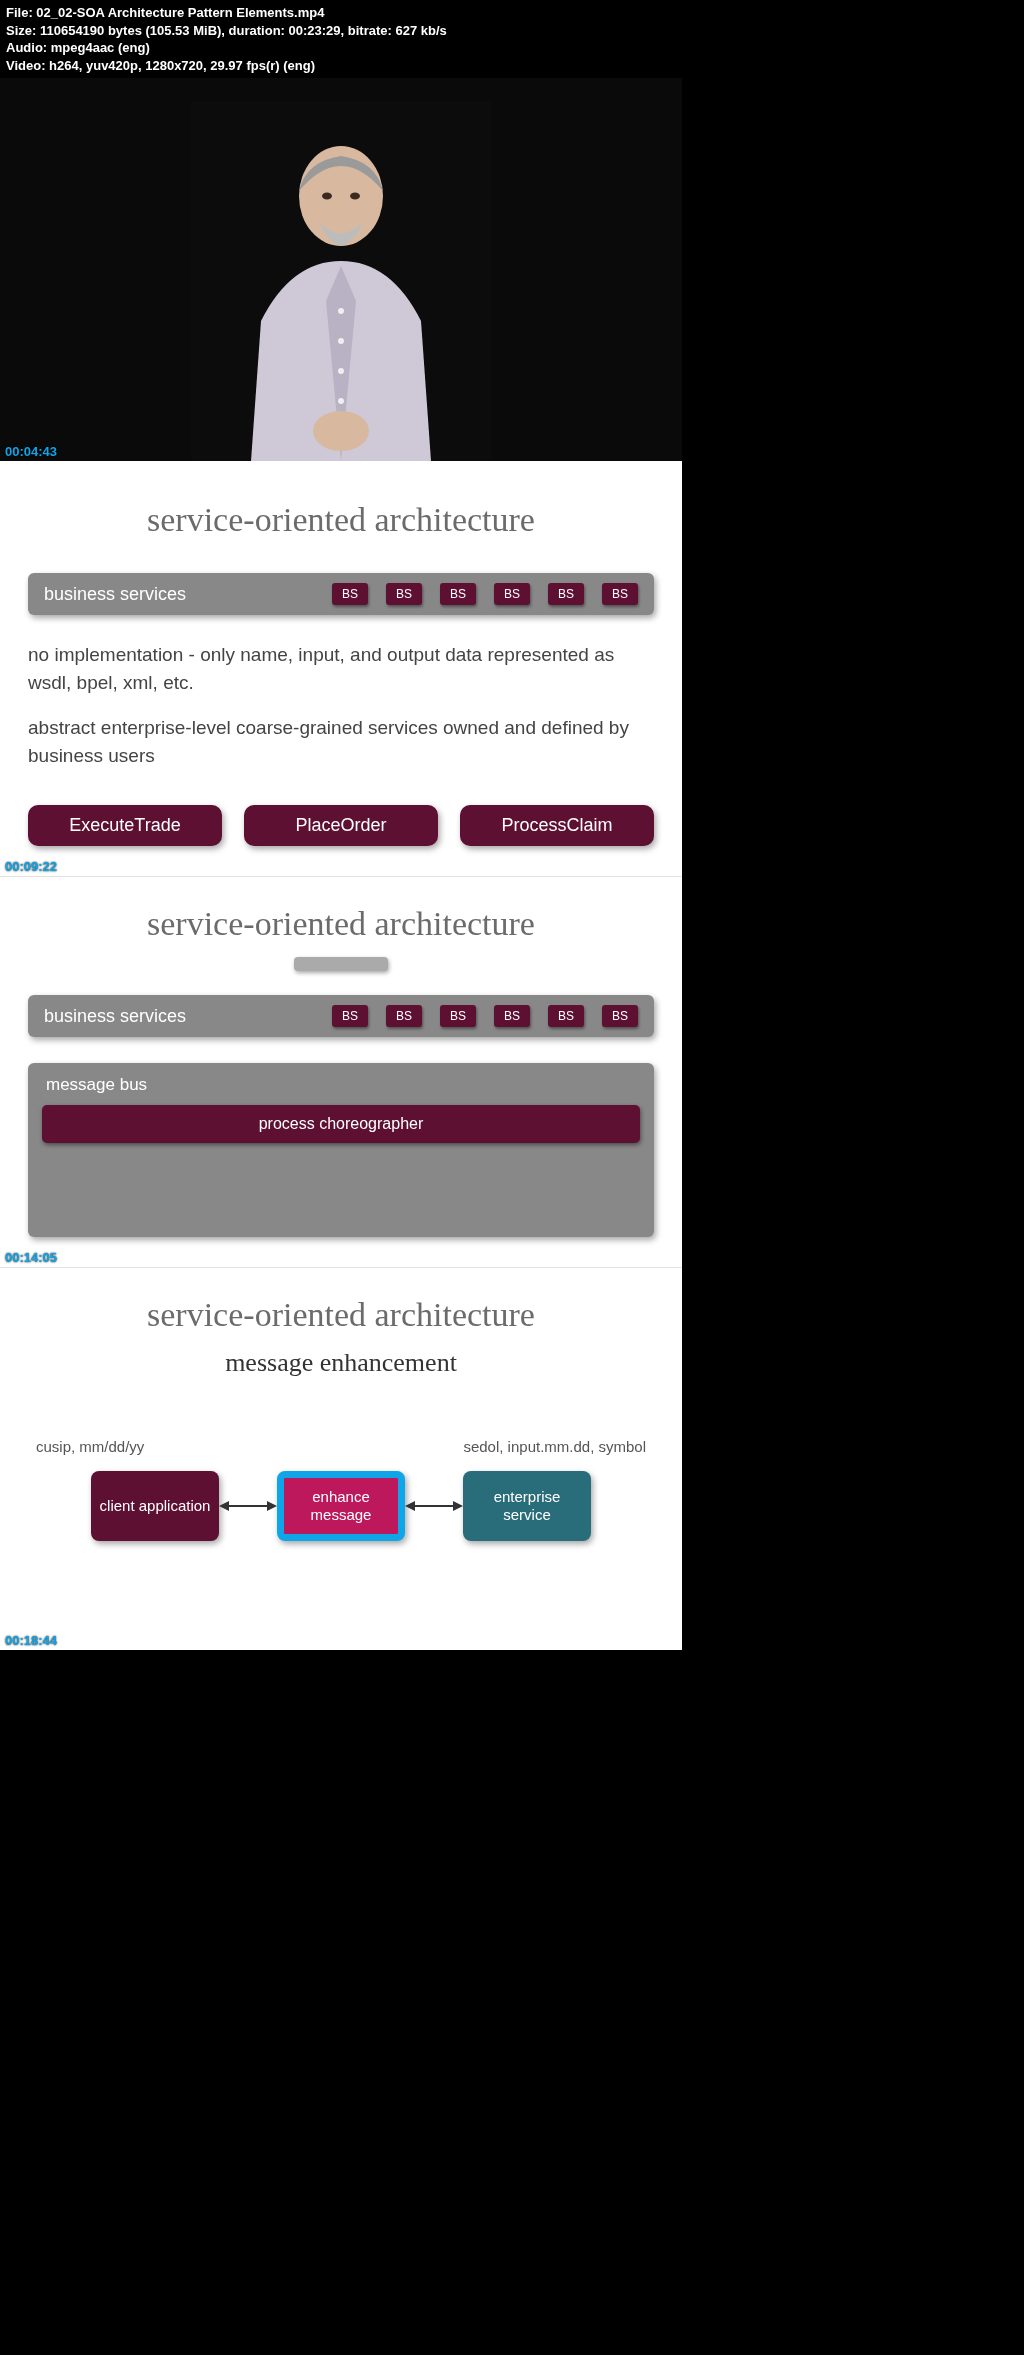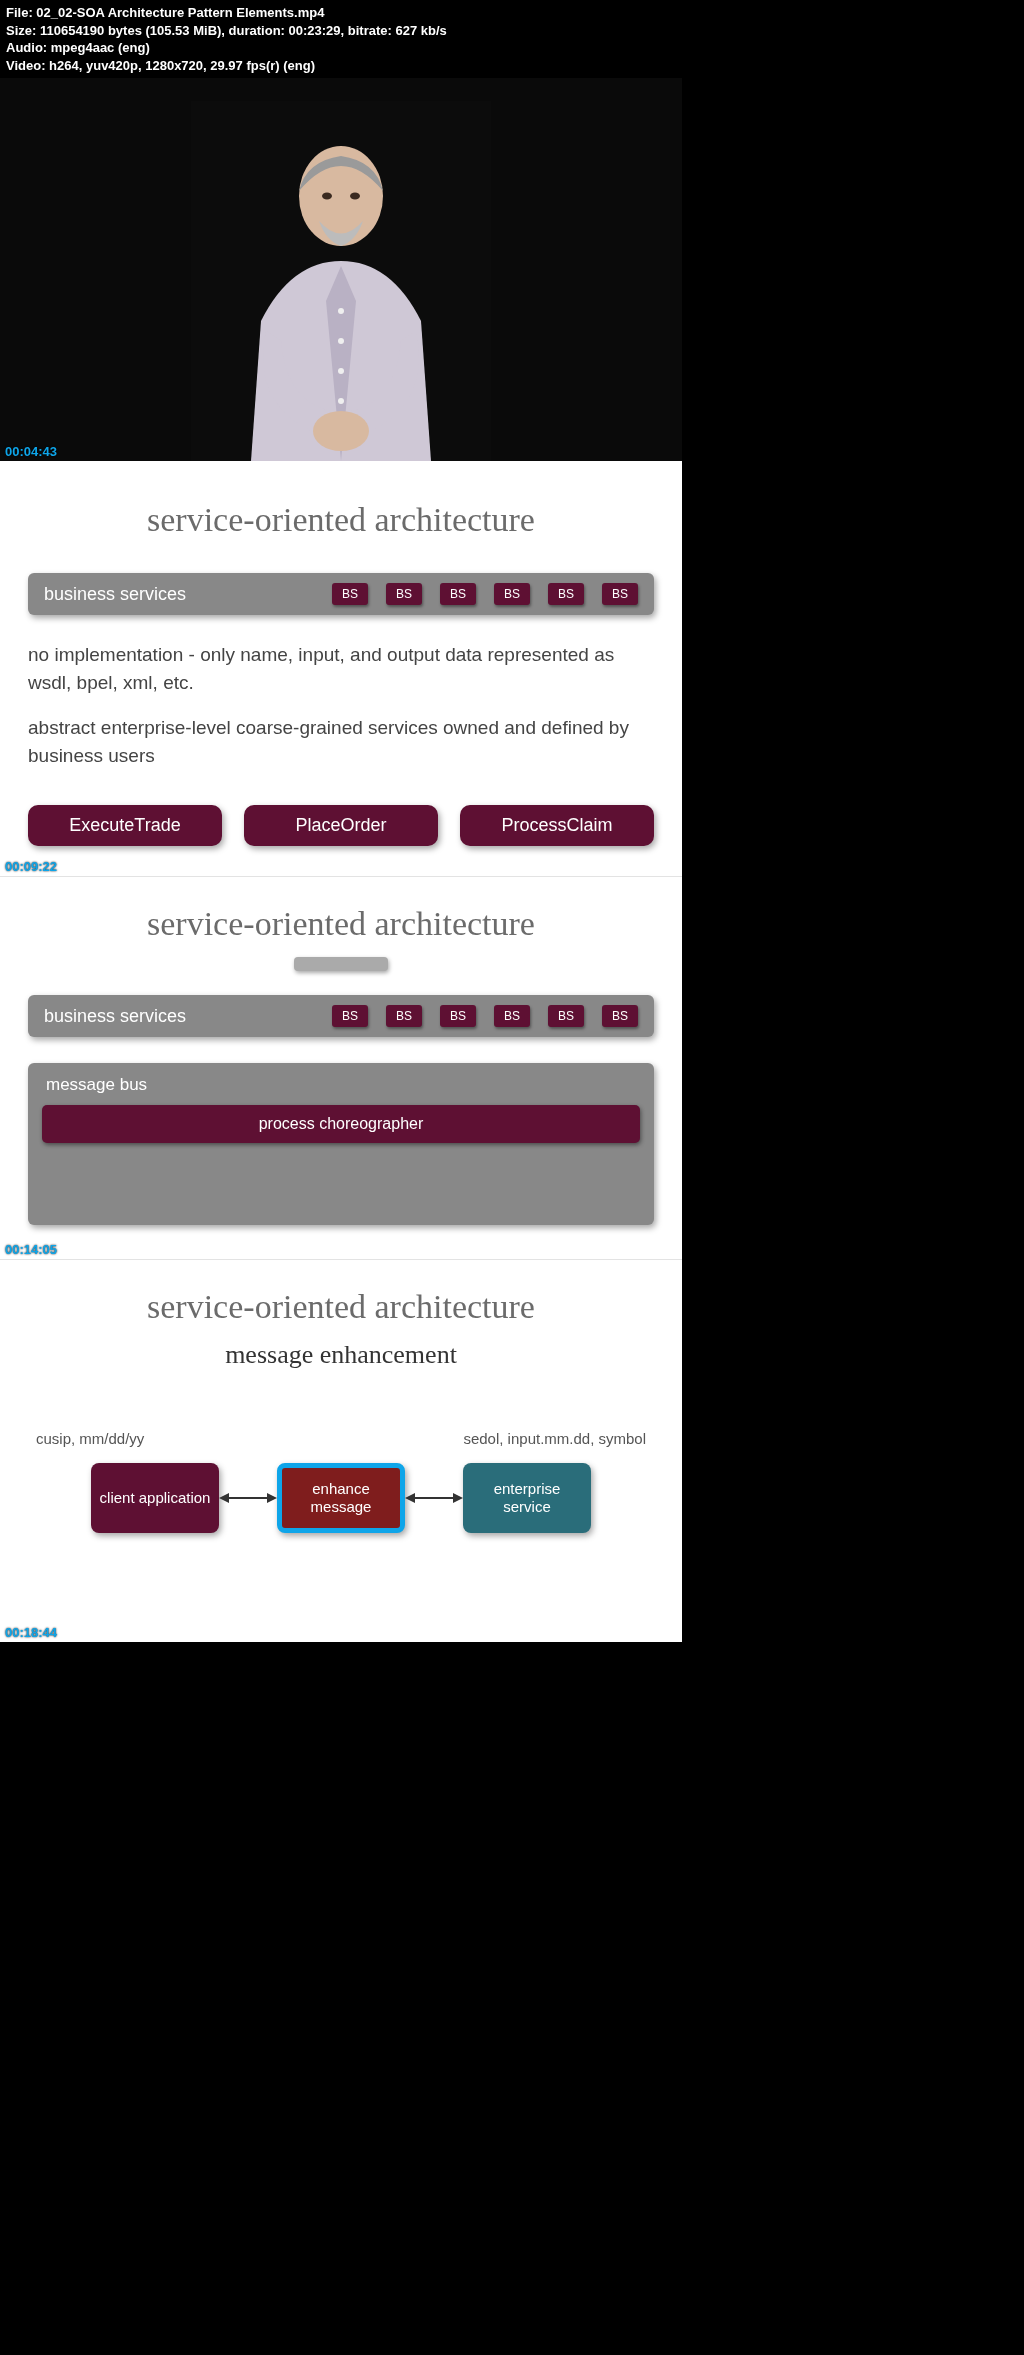--- a/index.html
+++ b/index.html
@@ -13,28 +13,28 @@
   .person-svg { height: 360px; }
   .slide-inner { padding: 40px 28px 30px 28px; }
   .title-serif { font-family: Georgia, 'Times New Roman', serif; font-size: 34px; color: #6b6b6b; text-align: center; font-weight: normal; margin-bottom: 14px; }
   .subtitle { font-family: Georgia, 'Times New Roman', serif; font-size: 26px; color: #333; text-align: center; margin-bottom: 20px; }
   .biz-bar { background: #888; border-radius: 6px; padding: 10px 16px; display: flex; align-items: center; gap: 18px; box-shadow: 2px 3px 6px rgba(0,0,0,.35); margin: 34px 0 26px 0; }
   .biz-label { color: #fff; font-size: 18px; flex: 0 0 auto; margin-right: auto; }
   .bs-pill { background: #5e1033; color: #fff; font-size: 12px; padding: 4px 10px; border-radius: 3px; box-shadow: 1px 2px 3px rgba(0,0,0,.4); }
   .desc { font-size: 19px; color: #444; line-height: 1.45; margin: 18px 0; }
   .btn-row { display: flex; gap: 22px; margin-top: 36px; }
   .mbtn { background: #5e1033; color: #fff; font-size: 18px; padding: 10px 0; border-radius: 10px; flex: 1; text-align: center; box-shadow: 2px 3px 6px rgba(0,0,0,.35); }
-  .msg-bus { background: #888; border-radius: 6px; padding: 12px 14px 14px 14px; box-shadow: 2px 3px 6px rgba(0,0,0,.35); margin-top: 8px; }
+  .msg-bus { background: #888; border-radius: 6px; padding: 12px 14px 26px 14px; box-shadow: 2px 3px 6px rgba(0,0,0,.35); margin-top: 8px; }
   .msg-bus-label { color: #fff; font-size: 17px; margin: 0 0 10px 4px; }
   .choreo-bar { background: #5e1033; color: #fff; font-size: 16px; text-align: center; padding: 10px; border-radius: 5px; box-shadow: 1px 2px 4px rgba(0,0,0,.45); }
   .small-bar { height: 14px; width: 94px; background: #aaa; border-radius: 4px; margin: 0 auto 24px auto; box-shadow: 1px 2px 4px rgba(0,0,0,.35); }
   .enh-row { display: flex; align-items: center; justify-content: center; gap: 0; margin-top: 16px; }
   .enh-box { width: 128px; height: 70px; border-radius: 8px; display: flex; align-items: center; justify-content: center; text-align: center; color: #fff; font-size: 15px; line-height: 1.2; padding: 6px; box-shadow: 2px 3px 6px rgba(0,0,0,.35); }
   .enh-maroon { background: #5e1033; }
-  .enh-gray { background: #7f1d1d; border: 5px solid #0ea5e9; }
+  .enh-gray { background: #be185d; border: 7px solid #0ea5e9; }
   .enh-teal { background: #2a6d7a; }
   .enh-arrow { flex: 0 0 58px; display: flex; align-items: center; justify-content: center; }
   .enh-label-row { display: flex; justify-content: space-between; font-size: 15px; color: #555; margin: 0 8px 6px 8px; }
   .arrow-svg line { stroke: #333; stroke-width: 2; }
   .arrow-svg polygon { fill: #333; }
 </style>
 </head>
 <body>
 
 <div class="meta">

